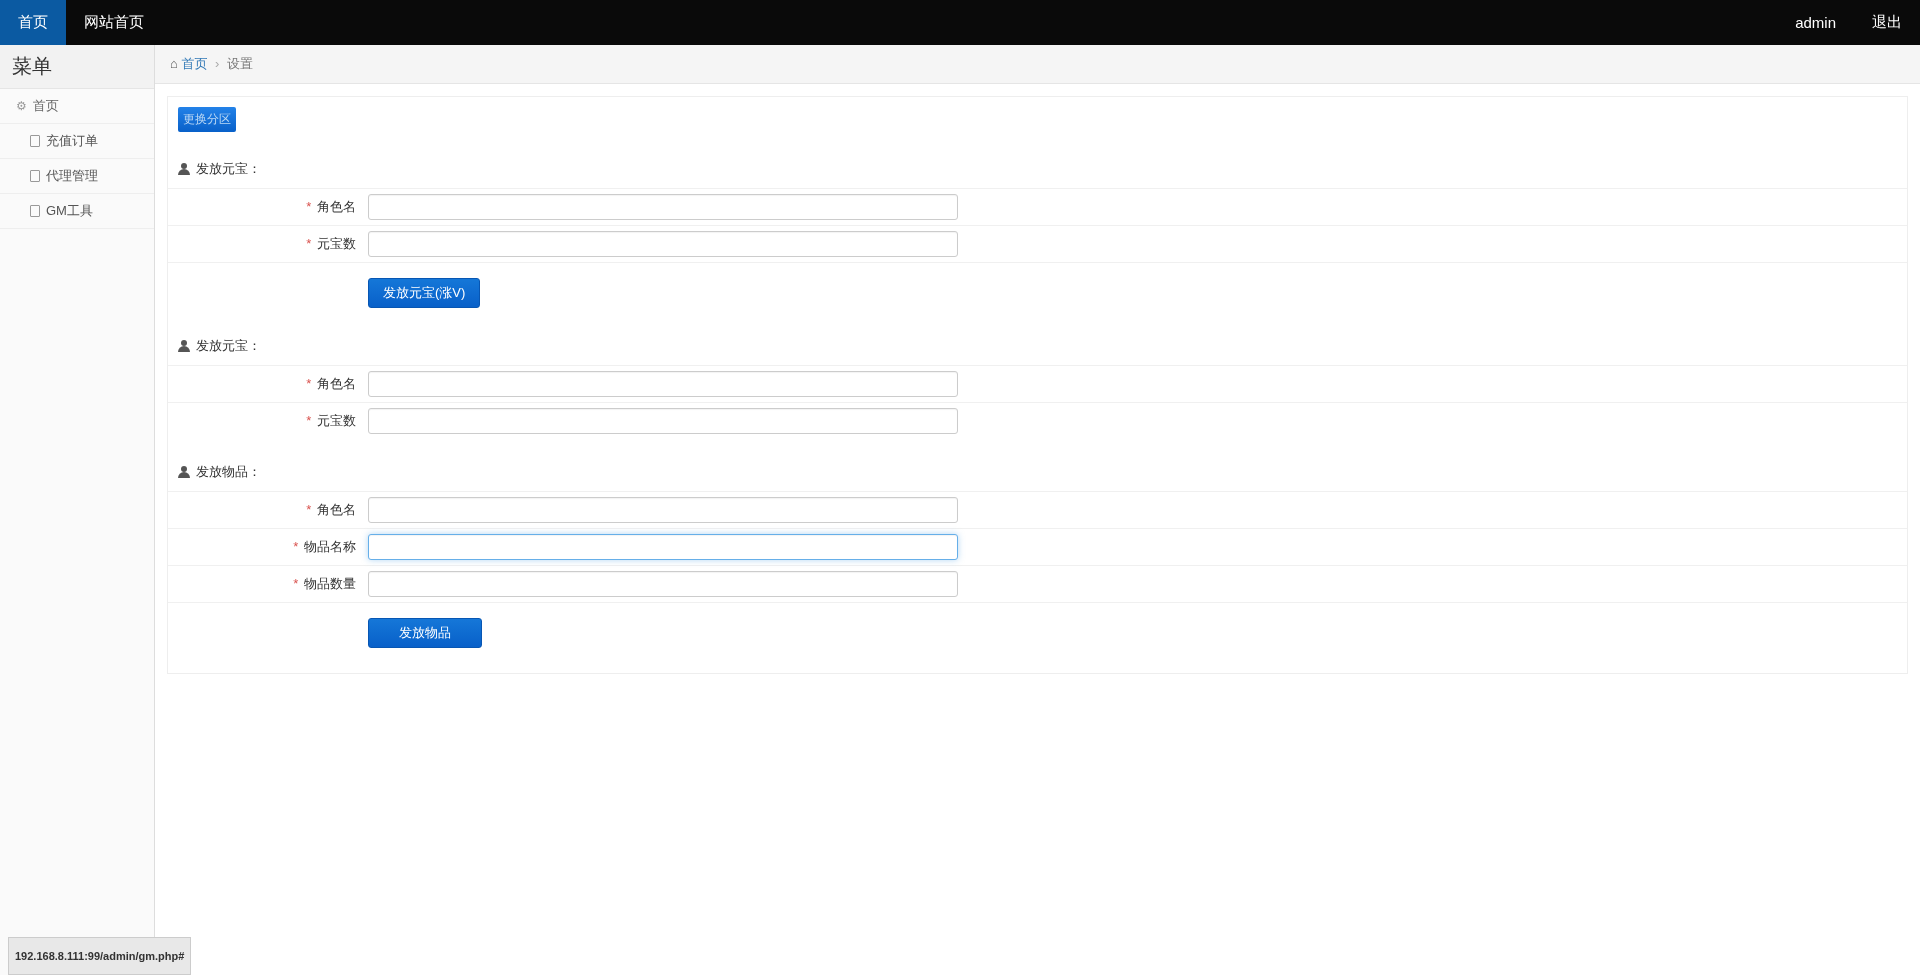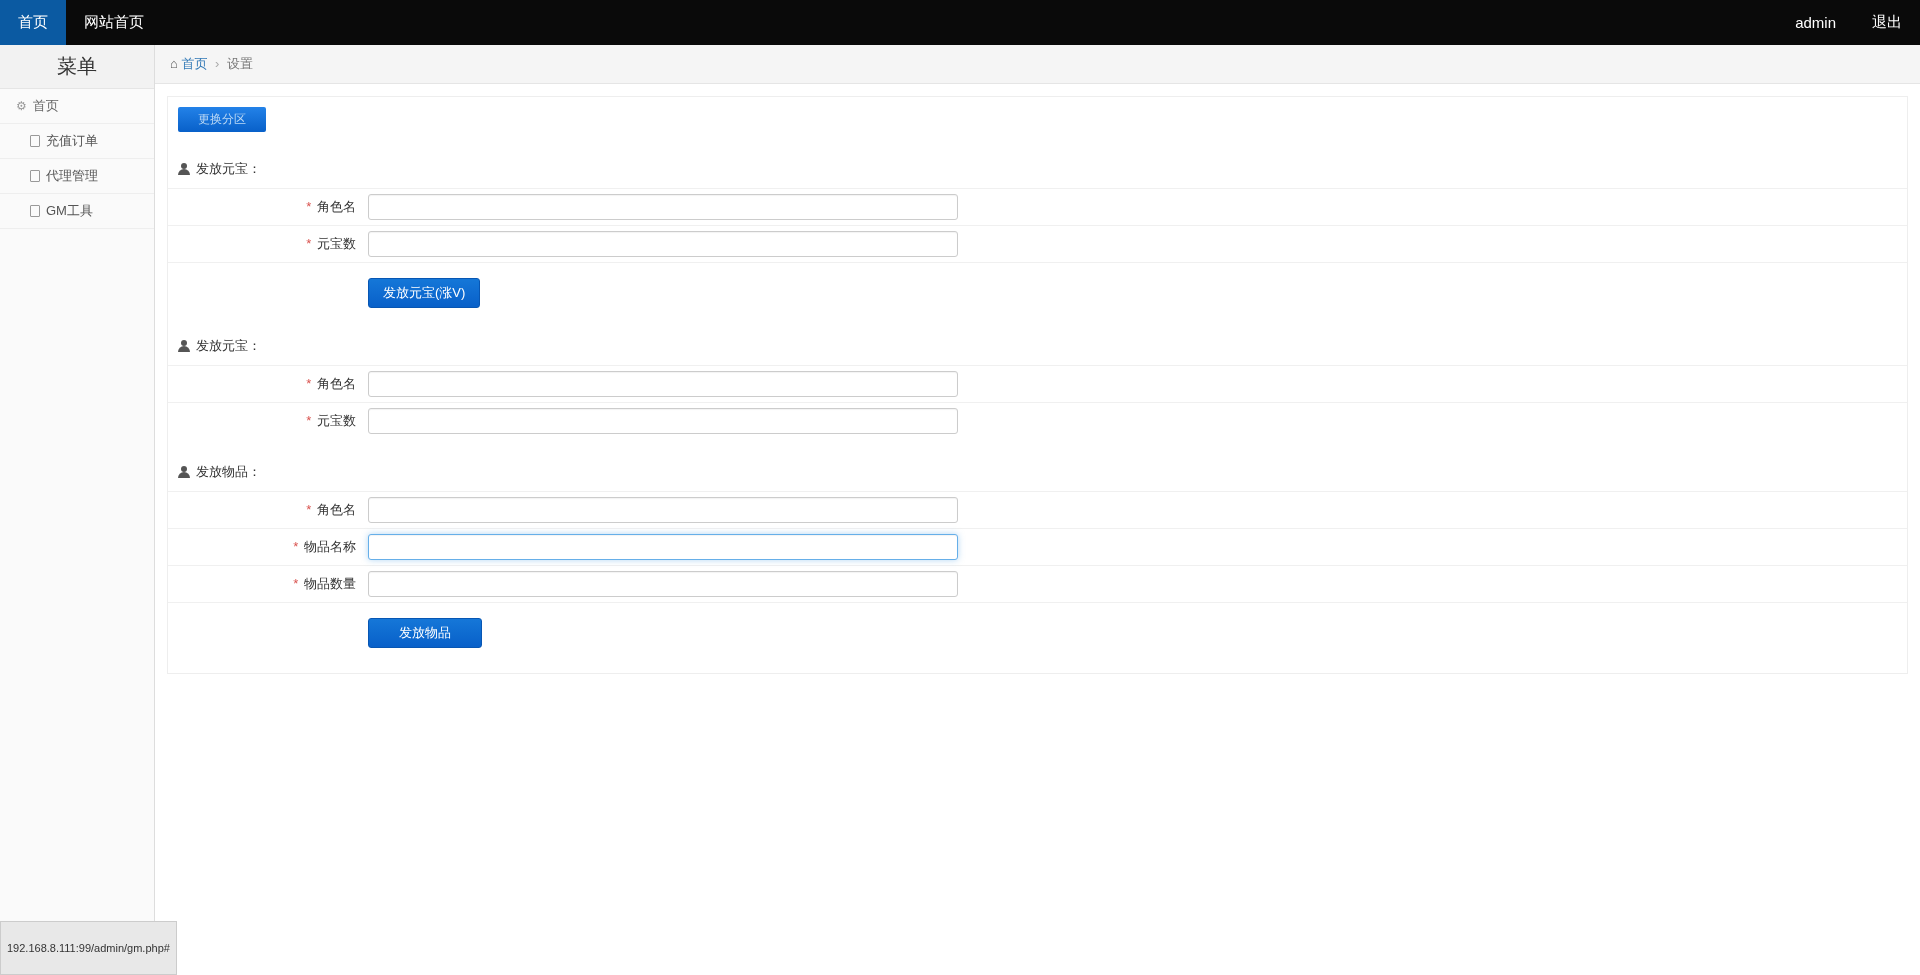--- a/index.html
+++ b/index.html
@@ -42,21 +42,20 @@
     }
     
     .sidebar {
       position: absolute;
       left: 0;
       top: 45px;
       width: 155px;
       bottom: 0;
       border-right: 1px solid #ddd;
       background: #fafafa;
-      text-align: center;
     }
     .sidebar-title {
       font-size: 20px;
       padding: 8px 12px;
       color: #333;
       background: #f2f2f2;
       border-bottom: 1px solid #e5e5e5;
     }
     .sidebar-menu {
       list-style: none;
@@ -122,21 +121,21 @@
       padding: 12px;
     }
     .panel {
       border: 1px solid #eee;
       background: #fff;
       padding: 0 0 20px 0;
     }
     .update-btn {
       margin: 10px 10px 18px 10px;
       display: inline-block;
-      padding: 4px 20px;
+      padding: 4px 5px;
       background: linear-gradient(#2382e8, #0860c9);
       color: #bcd9f5;
       border-radius: 2px;
       font-size: 12px;
       border: none;
       cursor: pointer;
     }
     .section-header {
       padding: 10px 10px;
       display: flex;
@@ -215,26 +214,27 @@
     .btn-submit-wide {
       padding: 5px 30px;
     }
     .spacer {
       height: 14px;
     }
     
     .status-bar {
       position: fixed;
       bottom: 0;
-      left: 0;
+      left: 8px;
       background: #e8e8e8;
       border: 1px solid #ccc;
       font-size: 11px;
-      padding: 20px 6px;
-      color: #333;
+      padding: 12px 6px;
+      color: #333;
+      font-weight: bold;
     }
   </style>
 </head>
 <body>
 
 <div class="navbar">
   <div class="navbar-left">
     <a href="#" class="active">首页</a>
     <a href="#">网站首页</a>
   </div>

